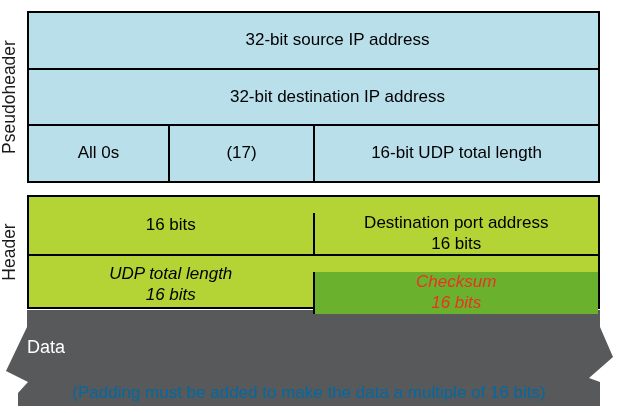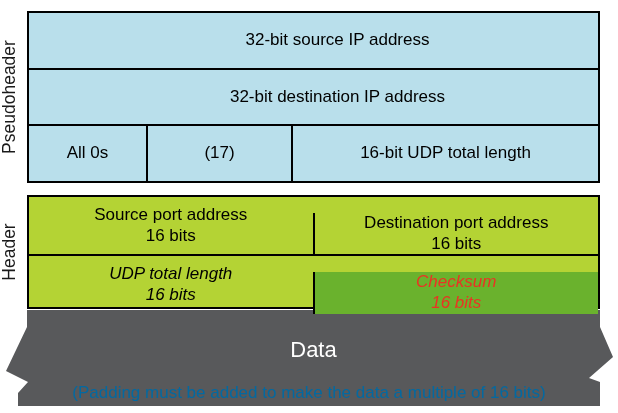--- a/index.html
+++ b/index.html
@@ -22,41 +22,41 @@
     box-sizing:border-box; border:2px solid #000; background:#b9dfeb;
     display:flex; flex-direction:column;
   }
   .pseudo-table .prow { flex:1; display:flex; }
   .pseudo-table .prow + .prow { border-top:2px solid #000; }
   .cell {
     display:flex; flex-direction:column; align-items:center; justify-content:center;
     font-size:17px; line-height:1.22; text-align:center;
   }
   .prow.single { align-items:center; justify-content:center;padding-left:48px; }
-  .prow .c1 { width:117px; }
+  .prow .c1 { width:139px; }
   .prow .c2 { width:147px; box-sizing:border-box; border-left:2px solid #000; border-right:2px solid #000; }
   .prow .c3 { flex:1; }
 
   
   .header-table {
     position:absolute; left:27px; top:195px; width:573px; height:114px;
     box-sizing:border-box; border:2px solid #000; background:#b4d334;
     display:flex; flex-direction:column;
   }
   .header-table .hrow { flex:1; display:flex; }
   .header-table .hrow + .hrow { border-top:2px solid #000;font-style:italic; }
   .header-table .hcell { flex:1; }
   .header-table .hcell + .hcell { border-left:2px solid #000;margin-top:16px; }
   .hcell.checksum { background:#6ab22d; color:#ea3323;text-align:right; }
 
   
   .banner-svg { position:absolute; left:0; top:0; width:618px; height:413px; }
   .data-title {
-    position:absolute; left:27px; top:337px; width:573px; text-align:center;
-    color:#ffffff; font-size:22px;
+    position:absolute; left:27px; top:337px; width:573px; 
+    color:#ffffff; font-size:18px;
   }
   .padding-note {
     position:absolute; left:0px; top:383px; width:618px; text-align:center;
     color:#0369a1; font-size:17px;
   }
 </style>
 </head>
 <body>
 
 <div class="canvas">
@@ -76,21 +76,20 @@
       <div class="cell c2">
         <span>(17)</span>
       </div>
       <div class="cell c3">16-bit UDP total length</div>
     </div>
   </div>
 
   <div class="header-table">
     <div class="hrow">
       <div class="hcell cell">
-        <span>Source port address</span>
         <span>16 bits</span>
       </div>
       <div class="hcell cell">
         <span>Destination port address</span>
         <span>16 bits</span>
       </div>
     </div>
     <div class="hrow">
       <div class="hcell cell">
         <span>UDP total length</span>

